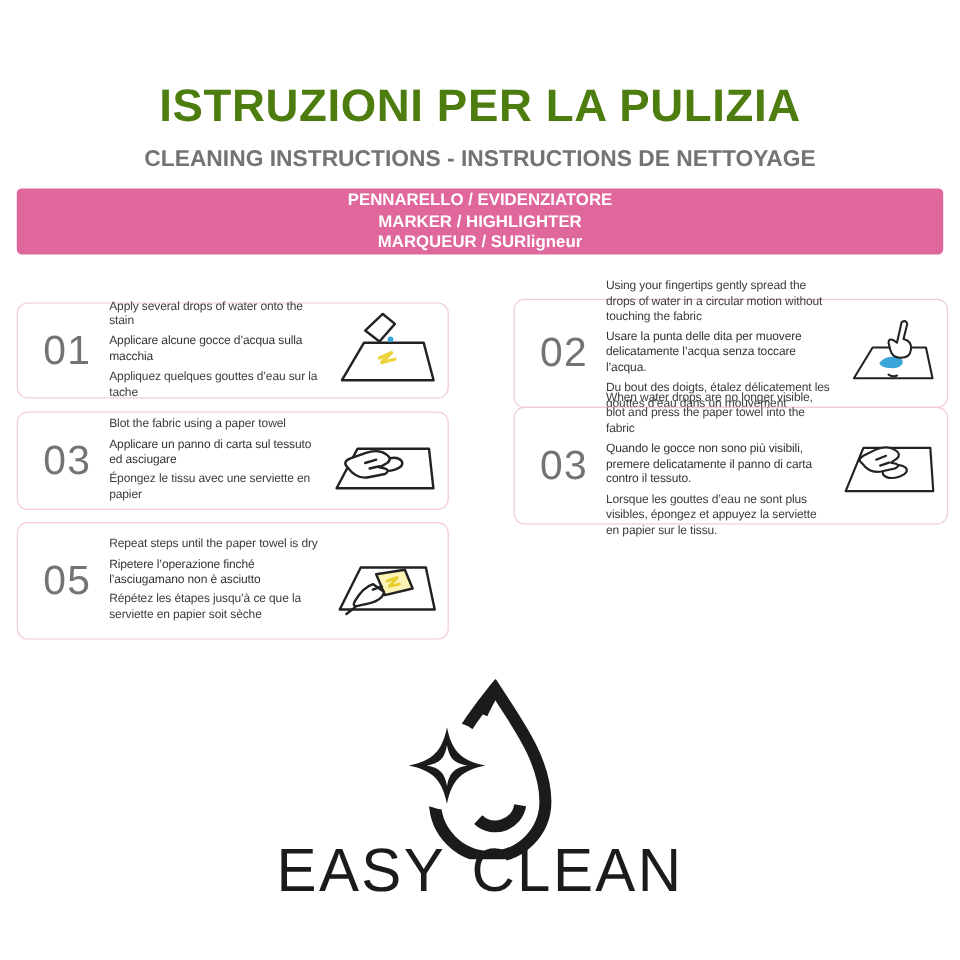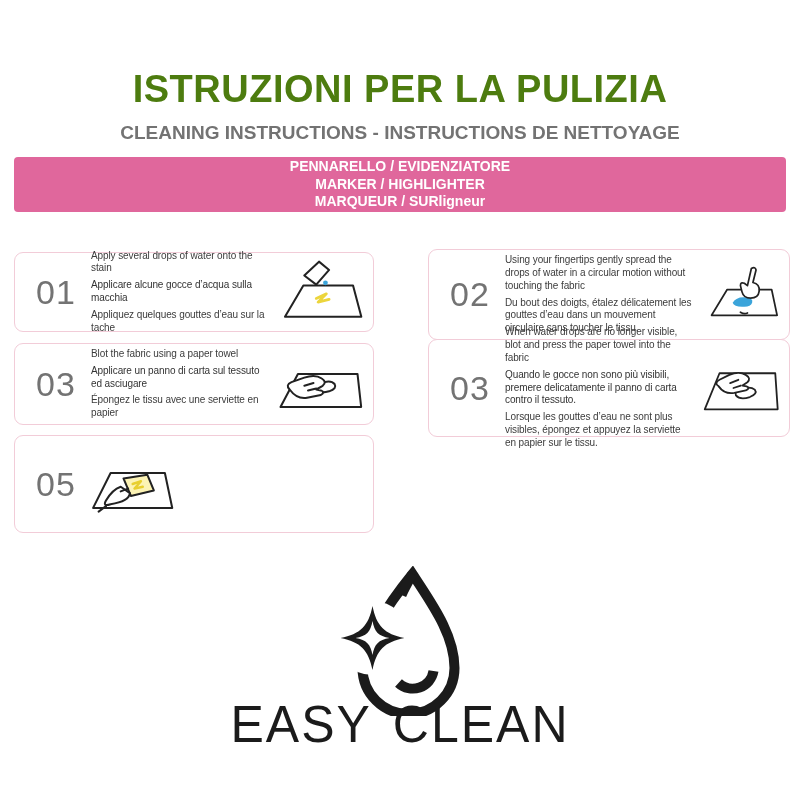--- a/index.html
+++ b/index.html
@@ -68,20 +68,21 @@
         <circle cx="57" cy="26" r="2.6" fill="#3ba4da"></circle>
         <path d="M47,43 L58,38 L49,47 L61,44" stroke="#ecd53c" stroke-width="3" fill="none" stroke-linejoin="round" stroke-linecap="round"></path>
       </svg>
     </div>
   </div>
 
   <div class="step s2">
     <div class="num">02</div>
     <div class="txt">
       <p class="en">Using your fingertips gently spread the drops of water in a circular motion without touching the fabric</p>
+      <p class="it">Usare la punta delle dita per muovere delicatamente l’acqua senza toccare l’acqua.</p>
       <p class="fr">Du bout des doigts, étalez délicatement les gouttes d’eau dans un mouvement circulaire sans toucher le tissu.</p>
     </div>
     <div class="ico">
       <svg width="78" height="66" viewBox="0 0 100 72">
         <path class="line" d="M11,62 L31,29 L88,29 L95,62 Z"></path>
         <path d="M38,46 q5,-8 16,-7 q11,1 9,7 q-2,6 -13,5 q-10,0 -12,-5 Z" fill="#3ba4da"></path>
         <path class="line" d="M48,58 q5,3 9,1"></path>
         <path class="line fillw" d="M62,2 q5,-3 6,2 l-4,16 q9,2 8,11 q-1,9 -11,9 q-9,0 -11,-8 l-2,-8 q0,-5 5,-3 l4,3 z"></path>
       </svg>
     </div>
@@ -116,20 +117,25 @@
         <path class="line" d="M7,62 L25,18 L93,18 L96,62 Z"></path>
         <path class="line fillw" d="M50,38 q12,-5 18,0 q4,5 -6,9 q-12,4 -17,-2 q-2,-5 5,-7 z"></path>
         <path class="line fillw" d="M24,34 q-6,-4 1,-8 l12,-6 q12,-5 20,0 q7,4 2,9 l-6,4 l5,1 q5,2 -1,5 l-14,3 q-12,2 -19,-8 z"></path>
         <path class="line" d="M38,30 l10,-4 M42,36 l9,-3"></path>
       </svg>
     </div>
   </div>
 
   <div class="step s5">
     <div class="num">05</div>
+    <div class="txt">
+      <p class="en">Repeat steps until the paper towel is dry</p>
+      <p class="it">Ripetere l’operazione finché l’asciugamano non è asciutto</p>
+      <p class="fr">Répétez les étapes jusqu’à ce que la serviette en papier soit sèche</p>
+    </div>
     <div class="ico">
       <svg width="92" height="70" viewBox="0 0 100 72">
         <path class="line" d="M11,62 L30,24 L89,24 L97,62 Z"></path>
         <path d="M44,30 L70,26 L77,43 L52,49 Z" fill="#fcf3b4" stroke="#222" stroke-width="2.2" stroke-linejoin="round"></path>
         <path d="M54,36 L63,33 L56,41 L65,39" stroke="#e8cf2e" stroke-width="2.6" fill="none" stroke-linejoin="round" stroke-linecap="round"></path>
         <path class="line fillw" d="M30,58 q-9,3 -5,-4 q7,-12 16,-15 l10,7 q-1,9 -21,12 z"></path>
         <path class="line" d="M41,44 l8,-3 M25,60 l-8,6"></path>
       </svg>
     </div>
   </div>

